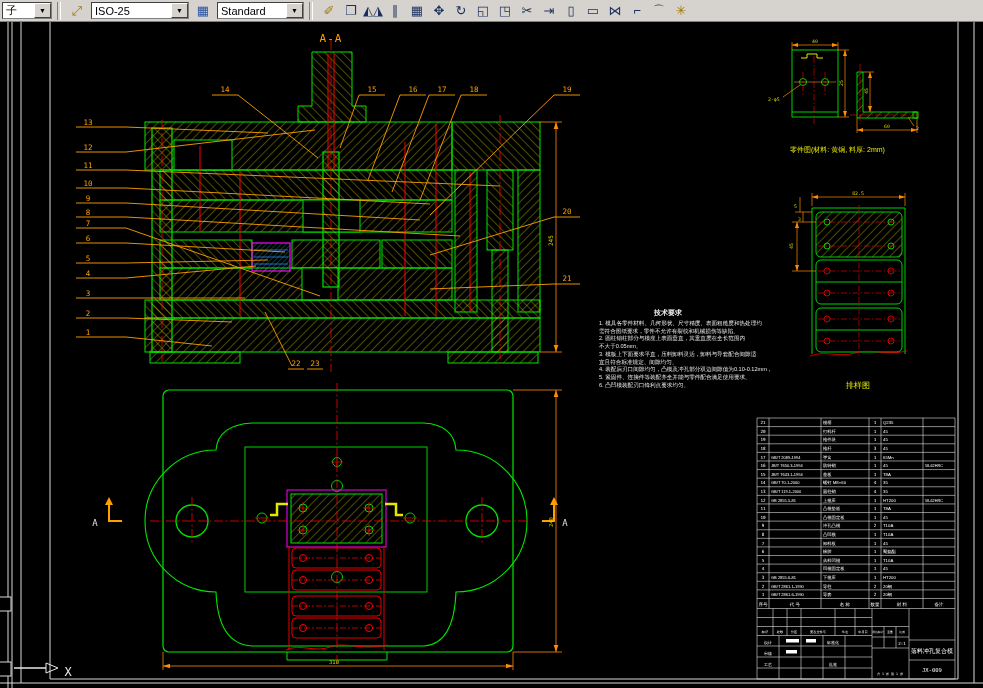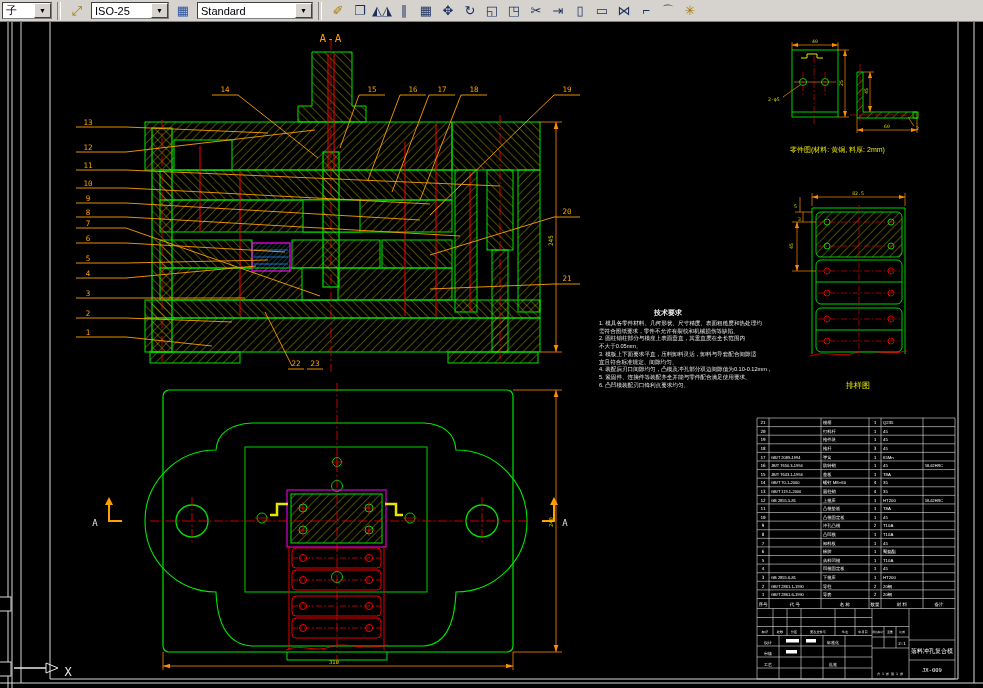--- a/index.html
+++ b/index.html
@@ -27,26 +27,26 @@
 </head>
 <body>
 
 <div class="toolbar">
   <div class="combo" style="width:50px">
     <span>子</span>
     <span class="arrow">▼</span>
   </div>
   <div class="tb-sep"></div>
   <div class="tbtn warm">⤢</div>
-  <div class="combo" style="width:78px">
+  <div class="combo" style="width:98px">
     <span>ISO-25</span>
     <span class="arrow">▼</span>
   </div>
   <div class="tbtn" style="color:#2a52a0">▦</div>
-  <div class="combo" style="width:116px">
+  <div class="combo" style="width:87px">
     <span>Standard</span>
     <span class="arrow">▼</span>
   </div>
   <div class="tb-sep"></div>
   <div id="tb-icons" style="display:flex">
       <div class="tbtn warm">✐</div>
       <div class="tbtn">❐</div>
       <div class="tbtn">◭◮</div>
       <div class="tbtn">∥</div>
       <div class="tbtn">▦</div>

